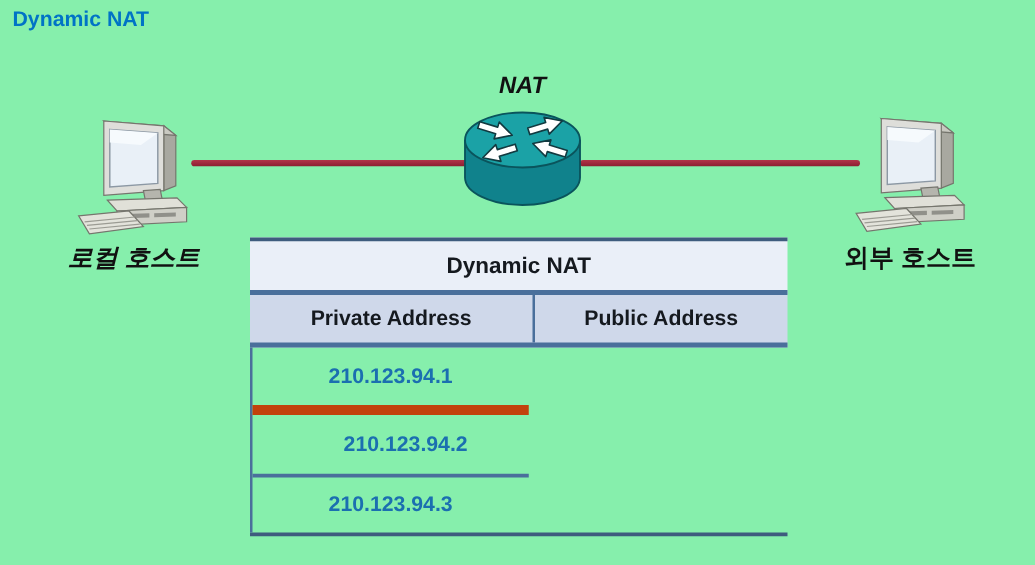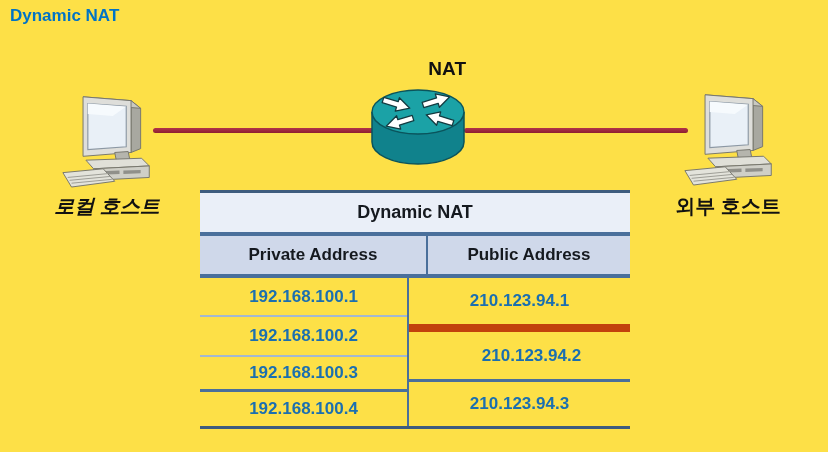--- a/index.html
+++ b/index.html
@@ -1,27 +1,27 @@
 <!DOCTYPE html>
 <html><head>
 <meta charset="utf-8">
 <style>
   * { box-sizing: border-box; margin: 0; padding: 0; }
   body { background: #ffffff; font-family: "Liberation Sans", sans-serif; }
   .canvas {
     position: relative; width: 828px; height: 452px;
-    background: #fde047; overflow: hidden;
+    background: #86efac; overflow: hidden;
   }
   .page-title {
     position: absolute; left: 10px; top: 6px;
     font-size: 17px; font-weight: 800; color: #0073C6; letter-spacing: 0px;
   }
   .nat-label {
     position: absolute; left: 370px; top: 58px; width: 96px;
-    text-align: right; font-size: 19px; font-weight: 800; color: #111111;
+    text-align: center; font-size: 19px; font-weight: 800; color: #111111; font-style: italic;
   }
   .router-svg { position: absolute; left: 370px; top: 86px; width: 96px; height: 82px; z-index: 2; }
   .pc-svg { position: absolute; width: 96px; height: 96px; z-index: 2; }
   .pc-left  { left: 60px;  top: 92px; }
   .pc-right { left: 682px; top: 90px; }
   .host-label {
     position: absolute; top: 193px; width: 140px;
     text-align: center; font-size: 20px; font-weight: 800; color: #111111;
   }
   .label-left  { left: 37px; font-style: italic; }
@@ -125,26 +125,20 @@
   <div class="host-label label-left">로컬 호스트</div>
   <div class="host-label label-right">외부 호스트</div>
 
   <div class="nat-table">
     <div class="t-header">Dynamic NAT</div>
     <div class="t-colheads">
       <div class="t-colhead th-left">Private Address</div>
       <div class="t-colhead th-right">Public Address</div>
     </div>
     <div class="t-body">
-      <div class="t-col-left">
-        <div class="cell cl1">192.168.100.1</div>
-        <div class="cell cl2">192.168.100.2</div>
-        <div class="cell cl3">192.168.100.3</div>
-        <div class="cell cl4">192.168.100.4</div>
-      </div>
       <div class="t-col-right">
         <div class="cell cr1">210.123.94.1</div>
         <div class="cell cr2">210.123.94.2</div>
         <div class="cell cr3">210.123.94.3</div>
       </div>
     </div>
   </div>
 
 </div>
 

